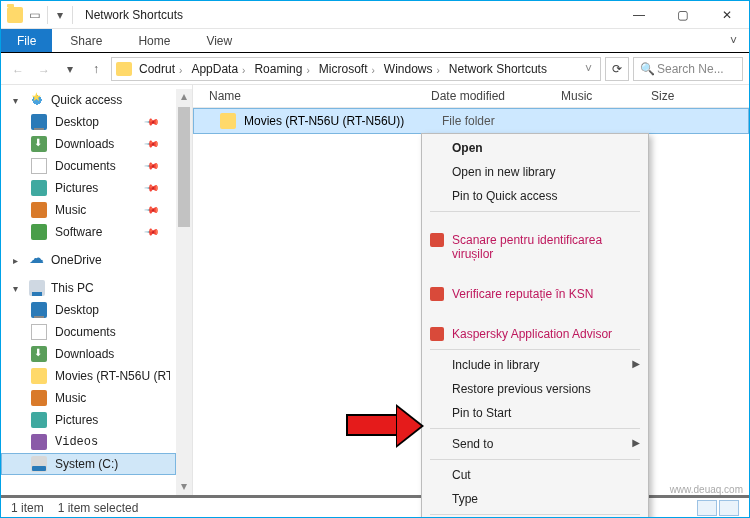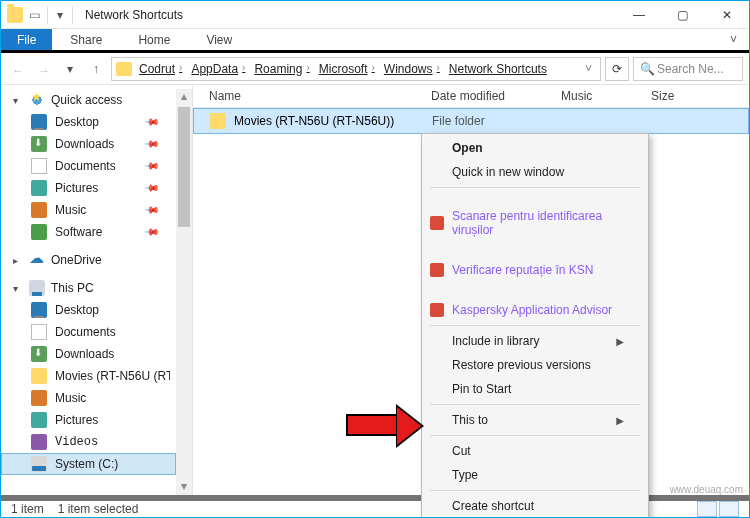--- a/index.html
+++ b/index.html
@@ -21,31 +21,31 @@
   }
   .titlebar .qat { display:flex; align-items:center; gap:4px; padding:0 6px; }
   .qat .folder-ico { width:16px; height:16px; background:#ffd96a; border-radius:2px; position:relative; }
   .qat .folder-ico:before { content:""; position:absolute; width:7px; height:3px; background:#ffd96a; top:-3px; left:0; border-radius:1px 1px 0 0;}
   .qat .sep { width:1px; height:18px; background:#ddd; }
   .qat .qbtn { width:16px; height:16px; display:flex; align-items:center; justify-content:center; color:#555;}
   .titlebar .title { flex:1; padding-left:6px; color:#222; }
   .winctrls { display:flex; }
   .winctrls div { width:44px; height:28px; display:flex; align-items:center; justify-content:center; color:#333; }
   
-  .ribbon { height:24px; display:flex; align-items:stretch; border-bottom:3px solid #000000; }
+  .ribbon { height:24px; display:flex; align-items:stretch; border-bottom:1px solid #000000; }
   .ribbon .file { background:#1979ca; color:#fff; padding:0 16px; display:flex; align-items:center; }
   .ribbon .tab { padding:0 18px; display:flex; align-items:center; color:#444; }
   .ribbon .expand { margin-left:auto; padding:0 12px; display:flex; align-items:center; color:#555; }
   
   .navrow { height:32px; display:flex; align-items:center; gap:4px; padding:4px 6px; border-bottom:1px solid #e5e5e5;}
   .navbtn { width:22px; height:22px; display:flex; align-items:center; justify-content:center; color:#555; border-radius:2px;}
   .navbtn.disabled { color:#bbb; }
   .addr { flex:1; height:24px; border:1px solid #ccc; display:flex; align-items:center; padding:0 4px; gap:1px; overflow:hidden;}
   .addr .folder-ico { width:16px; height:14px; background:#ffd96a; border-radius:2px; margin-right:4px;}
-  .crumb { display:flex; align-items:flex-start; color:#222; white-space:nowrap; padding:0 2px;text-decoration:underline;}
+  .crumb { display:flex; align-items:flex-end; color:#222; white-space:nowrap; padding:0 2px;}
   .crumb .chev { color:#888; padding:0 4px; font-size:10px;}
   .addr-drop { color:#888; padding:0 4px;}
   .refresh { width:24px; height:24px; border:1px solid #ccc; display:flex; align-items:center; justify-content:center; color:#444;}
   .search { width:110px; height:24px; border:1px solid #ccc; display:flex; align-items:center; padding:0 6px; color:#888; gap:2px;}
   
   .main { display:flex; height: calc(518px - 28px - 24px - 32px - 22px - 2px); }
   .sidebar { width:192px; border-right:1px solid #e5e5e5; overflow:hidden; padding-top:4px;}
   .sb-group { margin-bottom:6px; }
   .sb-head { display:flex; align-items:center; gap:6px; padding:3px 6px 3px 12px; color:#222;}
   .sb-head .chev { color:#555; font-size:10px; width:10px;}
@@ -80,36 +80,36 @@
   .filelist { flex:1; display:flex; flex-direction:column;}
   .cols { display:flex; border-bottom:1px solid #e8e8e8; color:#444; padding:4px 0;}
   .col { padding:0 8px; }
   .col.name { width:230px; padding-left:16px;}
   .col.date { width:130px;}
   .col.type { width:90px;}
   .col.size { flex:1;}
   .row { display:flex; align-items:center; padding:4px 0;}
   .row.sel { background:#cde8ff; border:1px solid #7bb6e0; }
   .row .cell { padding:0 8px;}
-  .row .name { width:230px; padding-left:16px; display:flex; align-items:center; gap:8px;}
+  .row .name { width:230px; padding-left:16px; display:flex; align-items:center; gap:8px;margin-left:10px;}
   .row .date { width:130px; color:#555;}
   .row .type { width:90px; color:#555;}
   
   .ctxmenu {
     position:absolute; left:420px; top:132px;
     width:228px; background:#f5f5f5;
     border:1px solid #bcbcbc;
     box-shadow: 3px 3px 6px rgba(0,0,0,.25);
     padding:2px 0;
     z-index:50;
   }
-  .ctxmenu .mi { padding:5px 24px 5px 30px; color:#222; position:relative; display:flex; align-items:center;}
+  .ctxmenu .mi { padding:5px 8px 5px 30px; color:#222; position:relative; display:flex; }
   .ctxmenu .mi .arr { margin-left:auto; color:#555; font-size:10px;}
   .ctxmenu .mi .red { position:absolute; left:8px; width:14px; height:14px; background:#d94a3a; border-radius:2px;}
-  .ctxmenu .mi.blur { color:#8b5cf6; filter:blur(0.6px);margin-top:16px;}
+  .ctxmenu .mi.blur { color:#be185d; filter:blur(0.6px);margin-top:16px;}
   .ctxmenu .sep { height:1px; background:#d8d8d8; margin:3px 8px;}
   
   .pointer {
     position:absolute; left:345px; top:413px; z-index:60;
   }
   .pointer .shaft {
     width:50px; height:22px; background:#e51b1b; border:2px solid #000; border-right:none;
   }
   .pointer .head {
     position:absolute; left:50px; top:-10px;
@@ -119,21 +119,21 @@
     border-left:28px solid #000;
   }
   .pointer .head:after{
     content:""; position:absolute; left:-27px; top:-19px;
     width:0;height:0;
     border-top:19px solid transparent;
     border-bottom:19px solid transparent;
     border-left:24px solid #e51b1b;
   }
   
-  .status { height:22px; border-top:6px solid #737373; display:flex; align-items:center; padding:0 10px; color:#444; gap:14px;}
+  .status { height:22px; border-top:3px solid #737373; display:flex; align-items:center; padding:0 10px; color:#444; gap:14px;}
   .status .viewbtns { margin-left:auto; display:flex; gap:2px;}
   .status .viewbtns div { width:20px; height:16px; border:1px solid #9cc2e4; background:#eaf3fb;}
   
   .watermark { position:absolute; right:6px; bottom:22px; color:#aaa; font-size:10px;}
 </style>
 </head>
 <body>
 
 <div class="titlebar">
   <div class="qat">
@@ -323,21 +323,24 @@
     <div></div>
     <div></div>
   </div>
 </div>
 
 <div class="ctxmenu" id="ctx">
     <div class="mi">
       <span style="font-weight:600">Open</span>
     </div>
     <div class="mi">
-      <span>Quick in new window</span>
+      <span>Open in new library</span>
+    </div>
+    <div class="mi">
+      <span>Pin to Quick access</span>
     </div>
     <div class="sep"></div>
     <div class="mi blur">
       <span class="red"></span>
       <span>Scanare pentru identificarea virușilor</span>
     </div>
     <div class="mi blur">
       <span class="red"></span>
       <span>Verificare reputație în KSN</span>
     </div>
@@ -351,21 +354,21 @@
       <span class="arr">▶</span>
     </div>
     <div class="mi">
       <span>Restore previous versions</span>
     </div>
     <div class="mi">
       <span>Pin to Start</span>
     </div>
     <div class="sep"></div>
     <div class="mi">
-      <span>This to</span>
+      <span>Send to</span>
       <span class="arr">▶</span>
     </div>
     <div class="sep"></div>
     <div class="mi">
       <span>Cut</span>
     </div>
     <div class="mi">
       <span>Type</span>
     </div>
     <div class="sep"></div>

